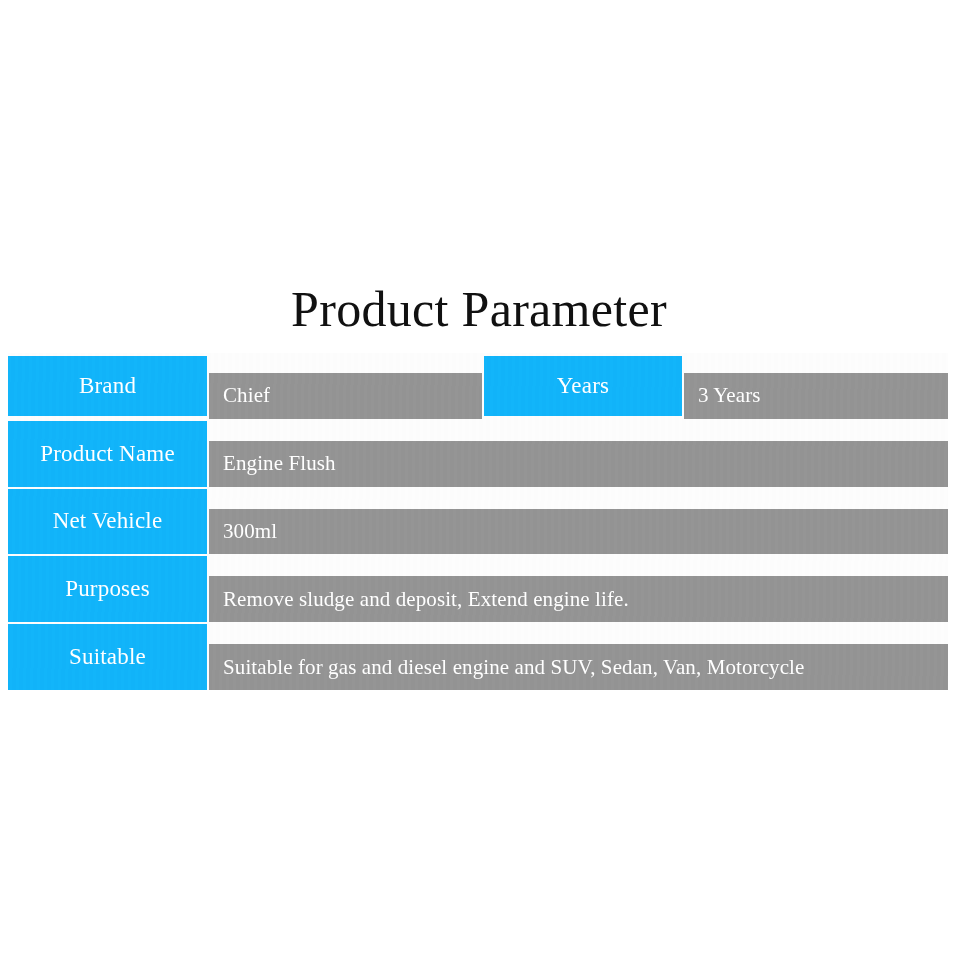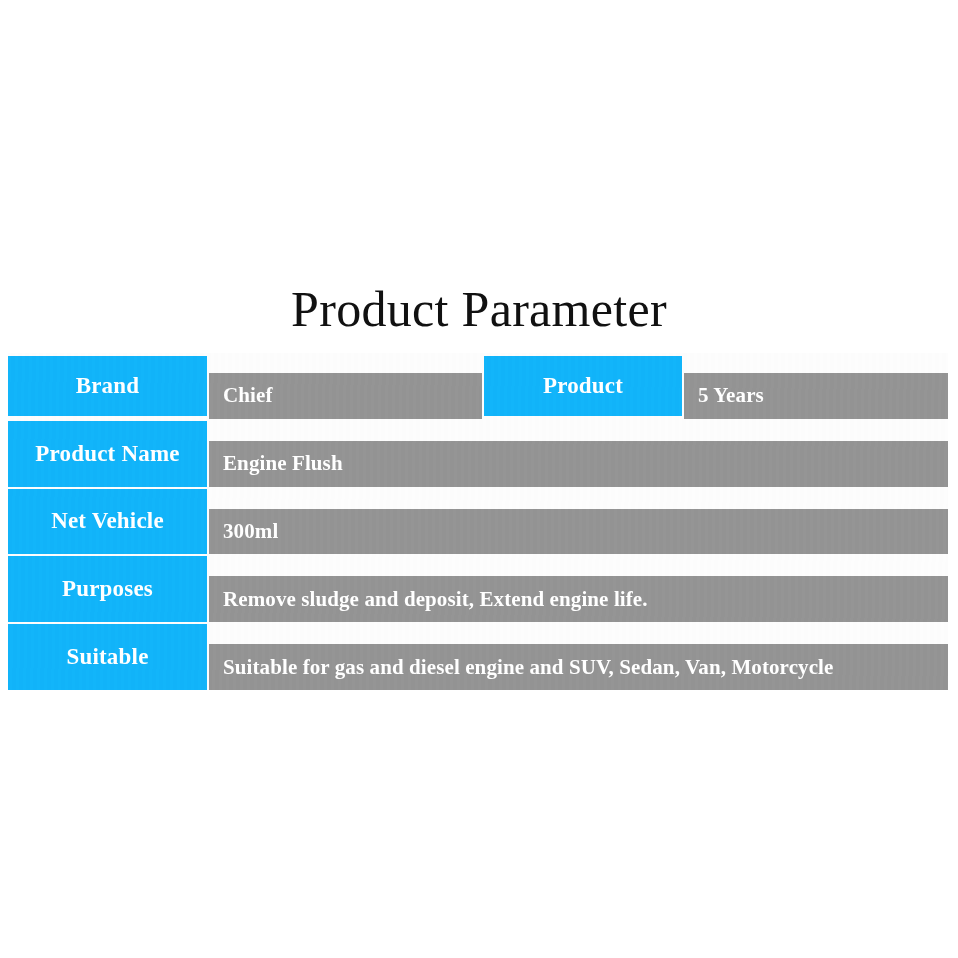--- a/index.html
+++ b/index.html
@@ -61,21 +61,20 @@
   .trow + .trow {
     margin-top: 2px;
     justify-content: space-between;
   }
 
   .cell {
     display: flex;
     align-items: center;
     box-sizing: border-box;
     overflow: hidden;
-    font-weight: bold;
   }
 
   .cell-label {
     width: 199px;
     flex: 0 0 199px;
     background: #11b4fa;
     color: #ffffff;
     justify-content: center;
     text-align: center;
     font-size: 23px;
@@ -146,22 +145,22 @@
 
 <div id="page">
 
   <div class="title">Product Parameter</div>
 
   <div class="param-table">
 
     <div class="trow trow-split">
       <div class="cell cell-label">Brand</div>
       <div class="cell cell-value cell-value-first">Chief</div>
-      <div class="cell cell-label cell-label-second">Product</div>
-      <div class="cell cell-value cell-value-second">5 Years</div>
+      <div class="cell cell-label cell-label-second">Years</div>
+      <div class="cell cell-value cell-value-second">3 Years</div>
     </div>
 
     <div class="trow">
       <div class="cell cell-label">Product Name</div>
       <div class="cell cell-value">Engine Flush</div>
     </div>
 
     <div class="trow">
       <div class="cell cell-label">Net Vehicle</div>
       <div class="cell cell-value">300ml</div>

